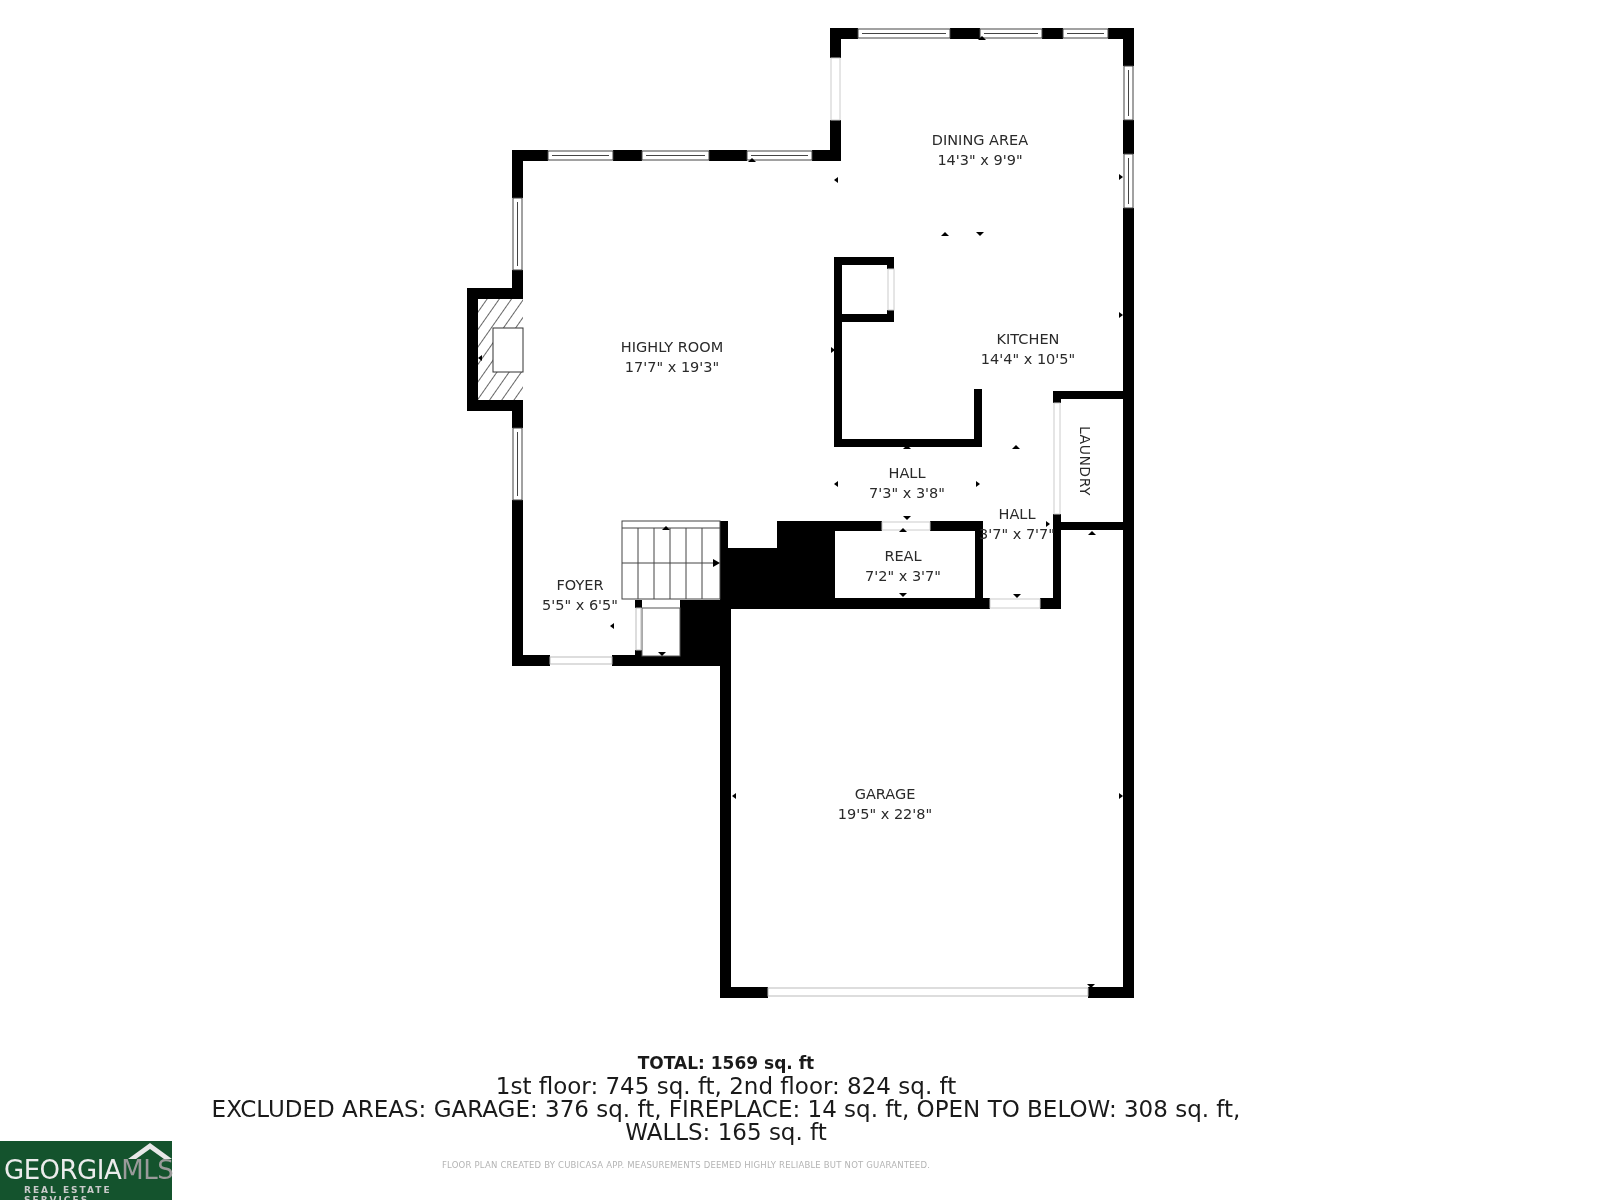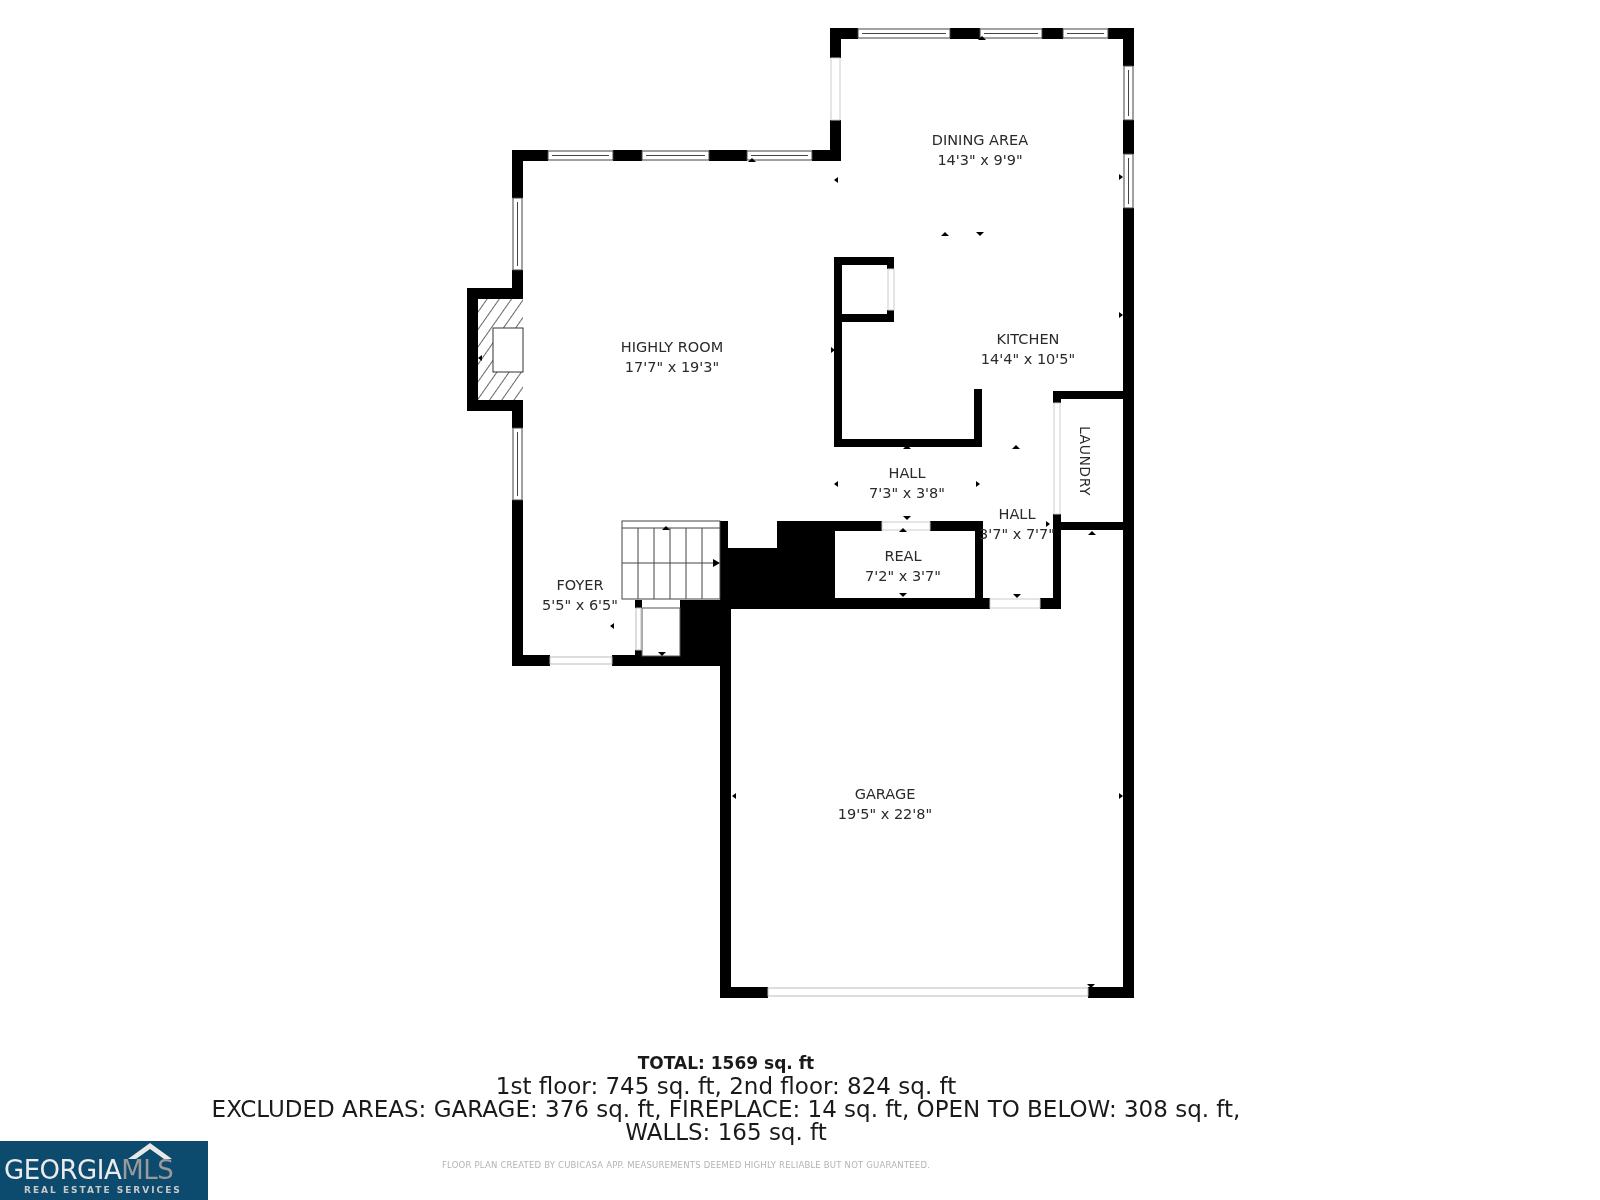--- a/index.html
+++ b/index.html
@@ -5,21 +5,21 @@
   html, body { margin:0; padding:0; background:#ffffff; }
   body { width:1600px; height:1200px; position:relative; overflow:hidden; font-family:"DejaVu Sans", "Liberation Sans", sans-serif; color:#222; }
   #plan { position:absolute; left:0; top:0; width:1600px; height:1200px; }
   .room-label { position:absolute; text-align:center; font-size:14.5px; line-height:20px; color:#2a2a2a; transform:translateX(-50%); white-space:nowrap; }
   .room-label span { display:block; }
   .laundry { position:absolute; font-size:14px; color:#2a2a2a; transform:rotate(90deg); transform-origin:center; white-space:nowrap; letter-spacing:0.5px; }
   .summary { position:absolute; left:0; width:1452px; top:1052px; text-align:center; color:#1a1a1a; }
   .summary .total { font-weight:bold; font-size:17px; line-height:23px; }
   .summary .line { font-size:23px; line-height:23px; }
   .disclaimer { position:absolute; top:1160px; left:0; width:1372px; text-align:center; font-size:8.5px; color:#b4b4b4; letter-spacing:0.2px; }
-  .logo { position:absolute; left:0; top:1141px; width:208px; height:59px; background:#0c4a6e;text-decoration:underline; }
+  .logo { position:absolute; left:0; top:1141px; width:172px; height:59px; background:#14532d;text-decoration:underline; }
   .logo .brand { position:absolute; left:4px; top:14px; font-size:26px; color:#ececec; letter-spacing:-0.5px; font-family:"DejaVu Sans", sans-serif; }
   .logo .brand .mls { color:#9a9a9a; }
   .logo .sub { position:absolute; left:24px; top:44px; font-size:9px; color:#c9c9c9; letter-spacing:2px; font-weight:bold; }
   .logo .roof { position:absolute; left:124px; top:0px; }
 </style>
 </head>
 <body>
 
 <svg id="plan" viewBox="0 0 1600 1200" xmlns="http://www.w3.org/2000/svg">
   <defs>

